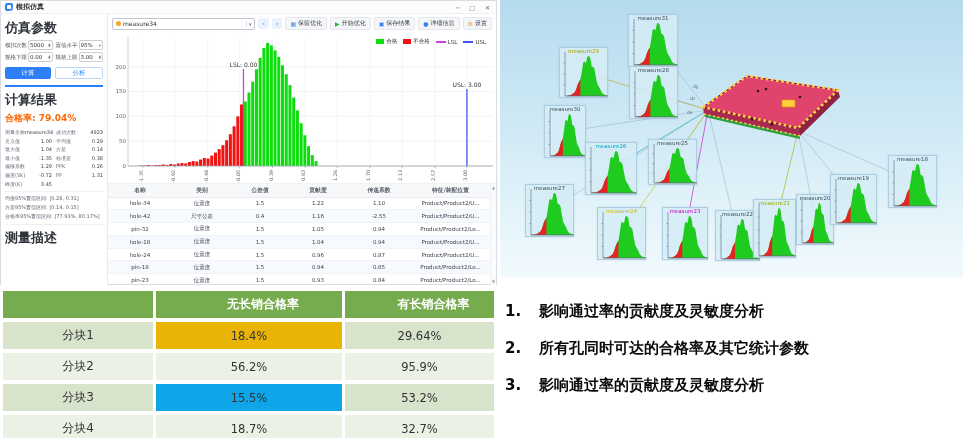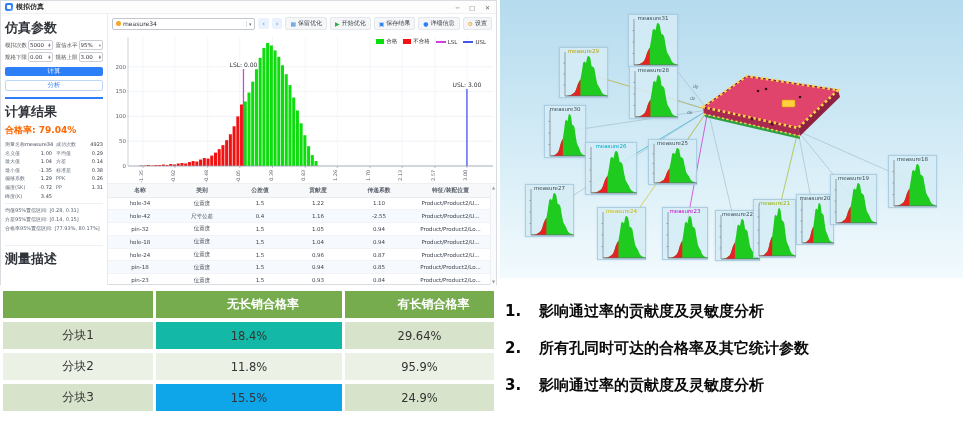--- a/index.html
+++ b/index.html
@@ -24,34 +24,34 @@
   .sidebar { width:107px; border-right:1px solid #e8ebee; padding:3px 4px; overflow:hidden; background:#fff; }
   .side-sec-title { font-size:13px; font-weight:bold; color:#30343a; margin:2px 0 3px; }
   .param-grid { display:grid; grid-template-columns:1fr 1fr; gap:2px 3px; }
   .param-item { display:flex; align-items:center; gap:1px; }
   .param-label { font-size:5.5px; color:#555; white-space:nowrap; }
   .param-box { flex:1; min-width:0; height:10px; border:1px solid #c9cdd4; border-radius:2px; background:#fff;
     font-size:5.5px; color:#333; display:flex; align-items:center; padding:0 1px; position:relative; }
   .param-box .val{ flex:1; overflow:hidden; }
   .spin { display:flex; flex-direction:column; font-size:3px; color:#888; line-height:2.4px; }
   .dd-arrow { font-size:4.5px; color:#888; }
-  .btn-row { display:flex; gap:4px; margin:5px 0 6px;flex-direction:column; }
+  .btn-row { display:flex; gap:4px; margin:5px 0 6px; }
   .btn { flex:1; height:12px; border-radius:2px; font-size:6.5px; display:flex; align-items:center; justify-content:center; cursor:pointer; }
   .btn-primary { background:#2d7ff7; color:#fff; }
   .btn-ghost { background:#fff; color:#2d7ff7; border:1px solid #bcd6f8; }
   .results-sec { border-top:2px solid #2d7ff7; padding-top:2px; }
   .pass-rate { font-size:9px; font-weight:bold; margin:2px 0 3px; }
   .stats-cols { display:flex; gap:4px; }
   .stat-col { flex:1; min-width:0; }
   .stat-row { display:flex; justify-content:space-between; font-size:5px; line-height:8.6px; white-space:nowrap; }
   .stat-row .sl { color:#67707c; }
   .stat-row .sv { color:#3d4450; }
   .intervals { margin-top:3px; border-top:1px solid #eef0f3; padding-top:2px; }
   .interval-line { font-size:5px; color:#5b6470; line-height:9px; white-space:nowrap; }
-  .desc-sec { border-top:1px solid #eef0f3; margin-top:12px; padding-top:2px; }
+  .desc-sec { border-top:1px solid #eef0f3; margin-top:3px; padding-top:2px; }
   .desc-empty { height:24px; }
   .features-text { font-size:5px; color:#7b8794; line-height:7.5px; white-space:pre-line; background:#f7f9fb; padding:2px; border-radius:2px; }
 
   
   .main-area { flex:1; display:flex; flex-direction:column; min-width:0; }
   .toolbar { height:19px; display:flex; align-items:center; padding:0 4px; gap:3px; }
   .measure-select { width:150px; height:12px; border:1px solid #c2c7cf; border-radius:2px; background:#fff;
     display:flex; align-items:center; font-size:6px; color:#333; padding:0 3px; gap:2px; }
   .orange-dot { width:5px; height:5px; border-radius:50%; background:#f5a623; flex:none; }
   .measure-select .dd { margin-left:auto; border-left:1px solid #d9dde2; padding-left:2px; color:#777; font-size:5px;}
@@ -695,32 +695,37 @@
         <thead>
           <tr>
             <th style="width: 150px; background: rgb(118, 172, 78);"></th>
             <th style="width: 186px; background: rgb(118, 172, 78);">无长销合格率</th>
             <th style="width: 149px; background: rgb(118, 172, 78);">有长销合格率</th>
           </tr>
         </thead>
         <tbody>
           <tr>
             <td class="rowlabel" style="background: rgb(216, 227, 204);">分块1</td>
-            <td style="background: #14b8a6; text-align: center;">18.4%</td>
+            <td style="background: #eab308; text-align: center;">18.4%</td>
             <td style="background: rgb(216, 227, 204);">29.64%</td>
           </tr>
           <tr>
             <td class="rowlabel" style="background: rgb(236, 241, 230);">分块2</td>
-            <td style="background: rgb(236, 241, 230);">11.8%</td>
+            <td style="background: rgb(236, 241, 230);">56.2%</td>
             <td style="background: rgb(236, 241, 230);">95.9%</td>
           </tr>
           <tr>
             <td class="rowlabel" style="background: rgb(216, 227, 204);">分块3</td>
             <td style="background: #0ea5e9;">15.5%</td>
-            <td style="background: rgb(216, 227, 204);">24.9%</td>
+            <td style="background: rgb(216, 227, 204);">53.2%</td>
+          </tr>
+          <tr>
+            <td class="rowlabel" style="background: rgb(236, 241, 230);">分块4</td>
+            <td style="background: rgb(236, 241, 230);">18.7%</td>
+            <td style="background: rgb(236, 241, 230);">32.7%</td>
           </tr>
         </tbody>
       </table>
   </div>
 
   <div class="notes" id="notes">
       <div class="note-item">
         <span class="note-num">1.</span>
         <span>影响通过率的贡献度及灵敏度分析</span>
       </div>

